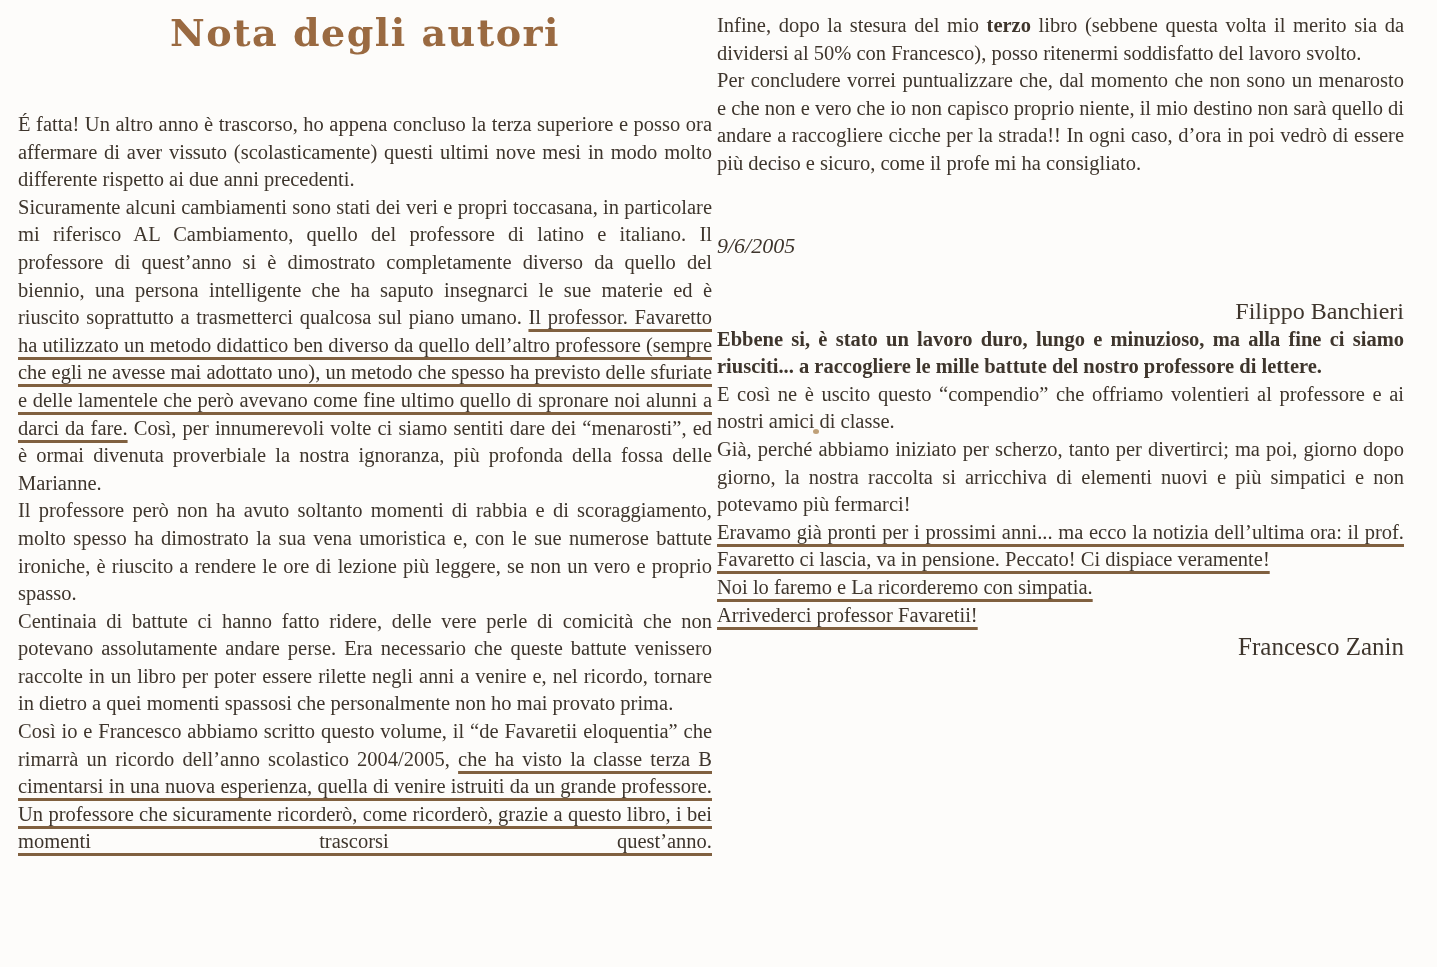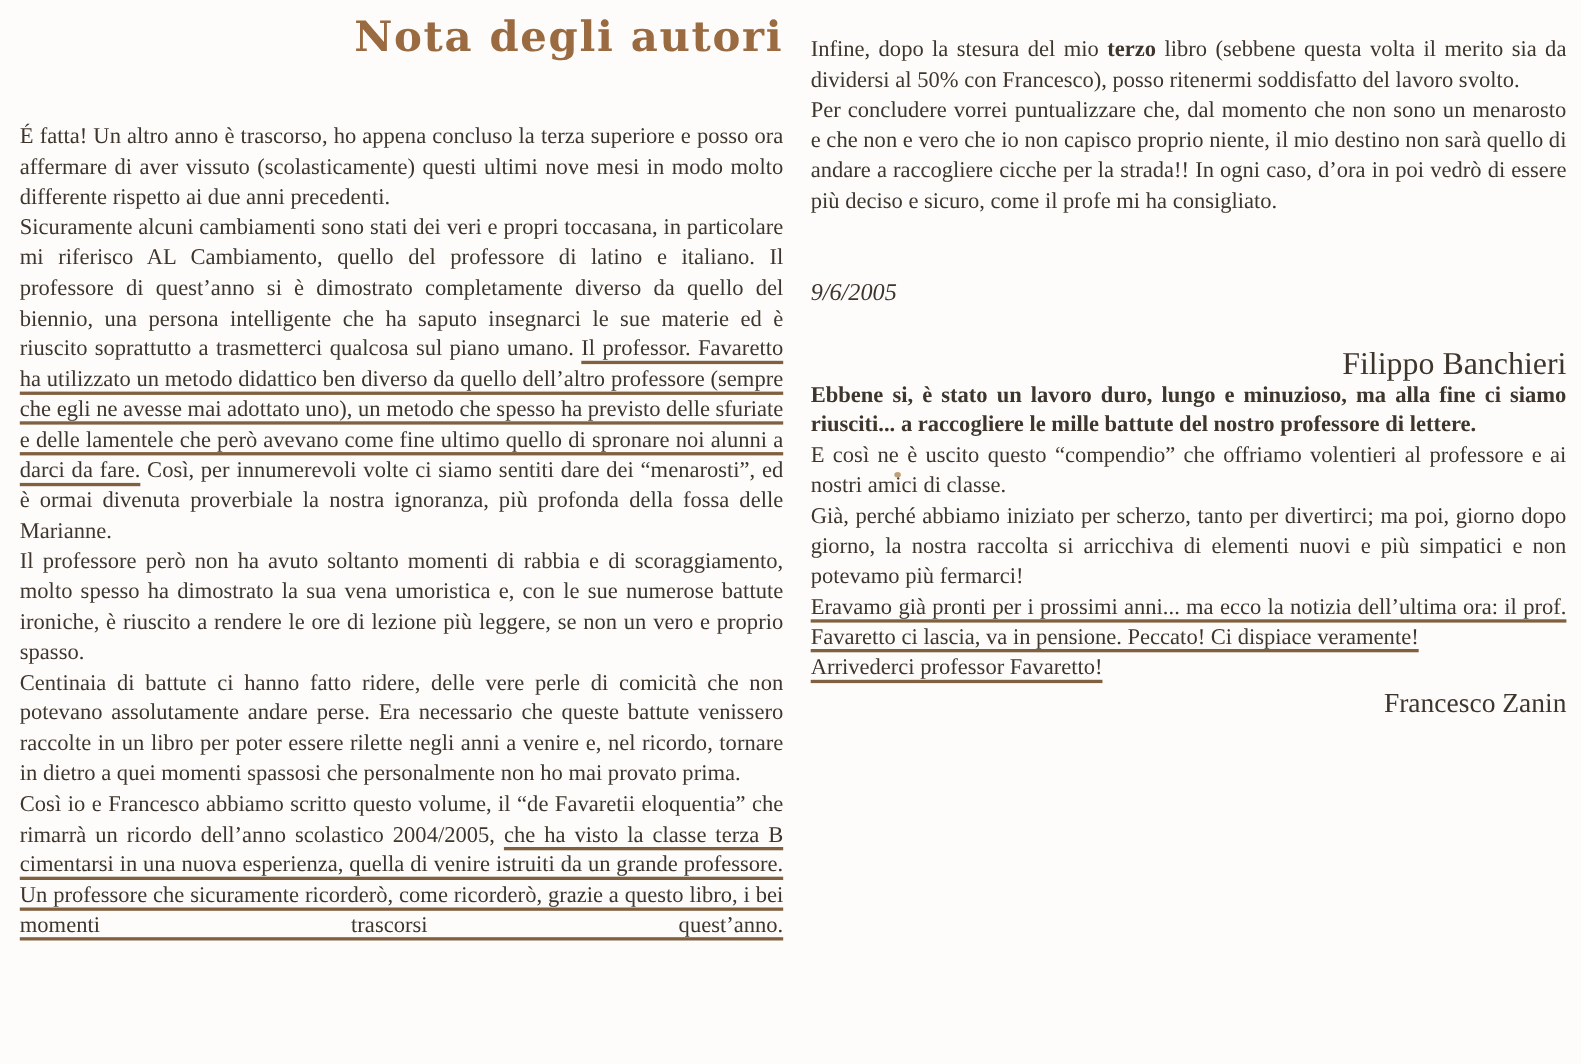--- a/index.html
+++ b/index.html
@@ -21,27 +21,26 @@
   }
   .col {
     position: absolute;
     top: 0;
   }
   .col-left {
     left: 18px;
     width: 694px;
   }
   .col-right {
-    left: 737px;
+    left: 717px;
     width: 687px;
-    margin-top: 20px;
   }
   .title {
     margin: 10px 0 0 0;
-    text-align: right;
+    text-align: center;
     font-family: "DejaVu Serif", serif;
     font-weight: bold;
     font-size: 38px;
     letter-spacing: 1.5px;
     color: #9a6a41;
   }
   p.body {
     margin: 0;
     font-size: 20.5px;
     line-height: 27.6px;
@@ -81,21 +80,21 @@
   .date-2 {
     margin-top: 50px;
   }
   .sig {
     margin: 0;
     text-align: right;
     line-height: 30px;
   }
   .sig-1 {
     margin-top: 36px;
-    font-size: 29px;
+    font-size: 24px;
   }
   .sig-2 {
     margin-top: 4px;
     font-size: 25px;
     line-height: 28px;
   }
   .para-3-right {
     margin-top: 64px;
     font-weight: bold;
   }
@@ -161,23 +160,26 @@
 
     <p class="body">
       <span>Già, perché abbiamo iniziato per scherzo, tanto per divertirci; ma poi, giorno dopo giorno, la nostra raccolta si arricchiva di elementi nuovi e più simpatici e non potevamo più fermarci!</span>
     </p>
 
     <p class="body">
       <span class="u">Eravamo già pronti per i prossimi anni... ma ecco la notizia dell’ultima ora: il prof. Favaretto ci lascia, va in pensione. Peccato! Ci dispiace veramente!</span>
     </p>
 
 
+    <p class="body">
+      <span class="u">Noi lo faremo e La ricorderemo con simpatia.</span>
+    </p>
 
     <p class="body">
-      <span class="u">Arrivederci professor Favaretto!</span>
+      <span class="u">Arrivederci professor Favaretii!</span>
     </p>
 
 
     <p class="sig sig-2">Francesco Zanin</p>
   </div>
 
   <div class="speck"></div>
 
 </div>
 

